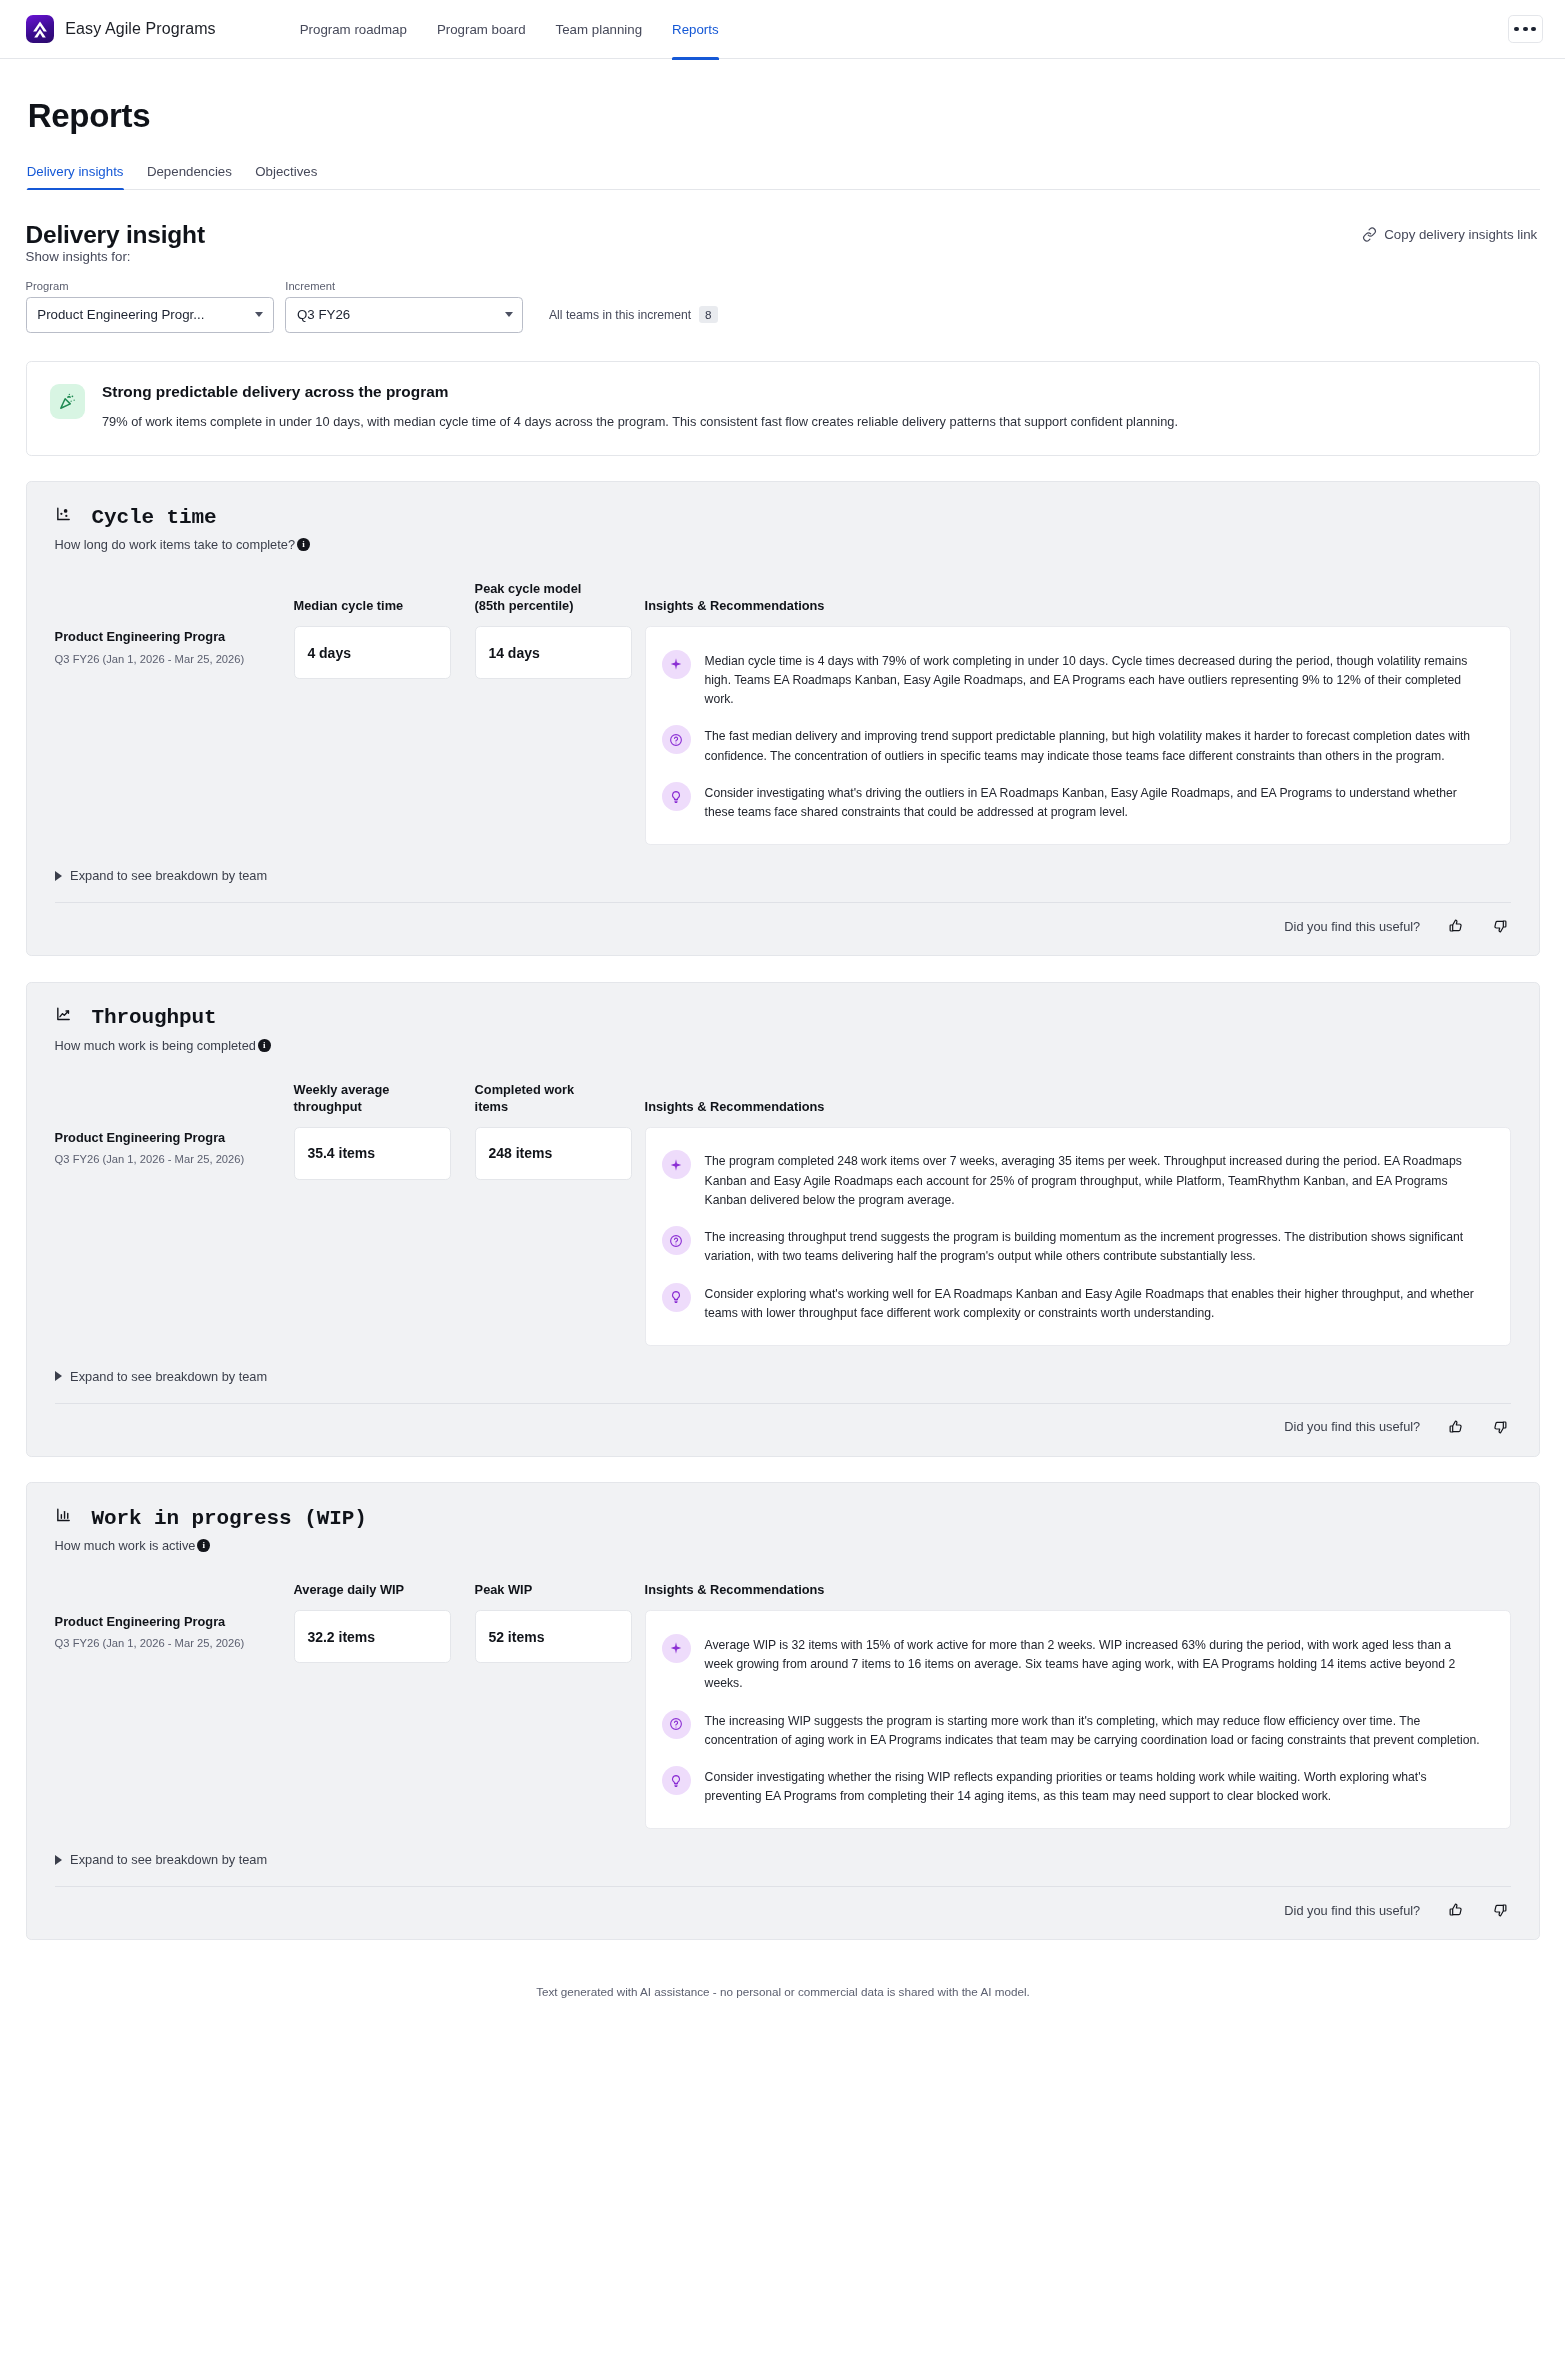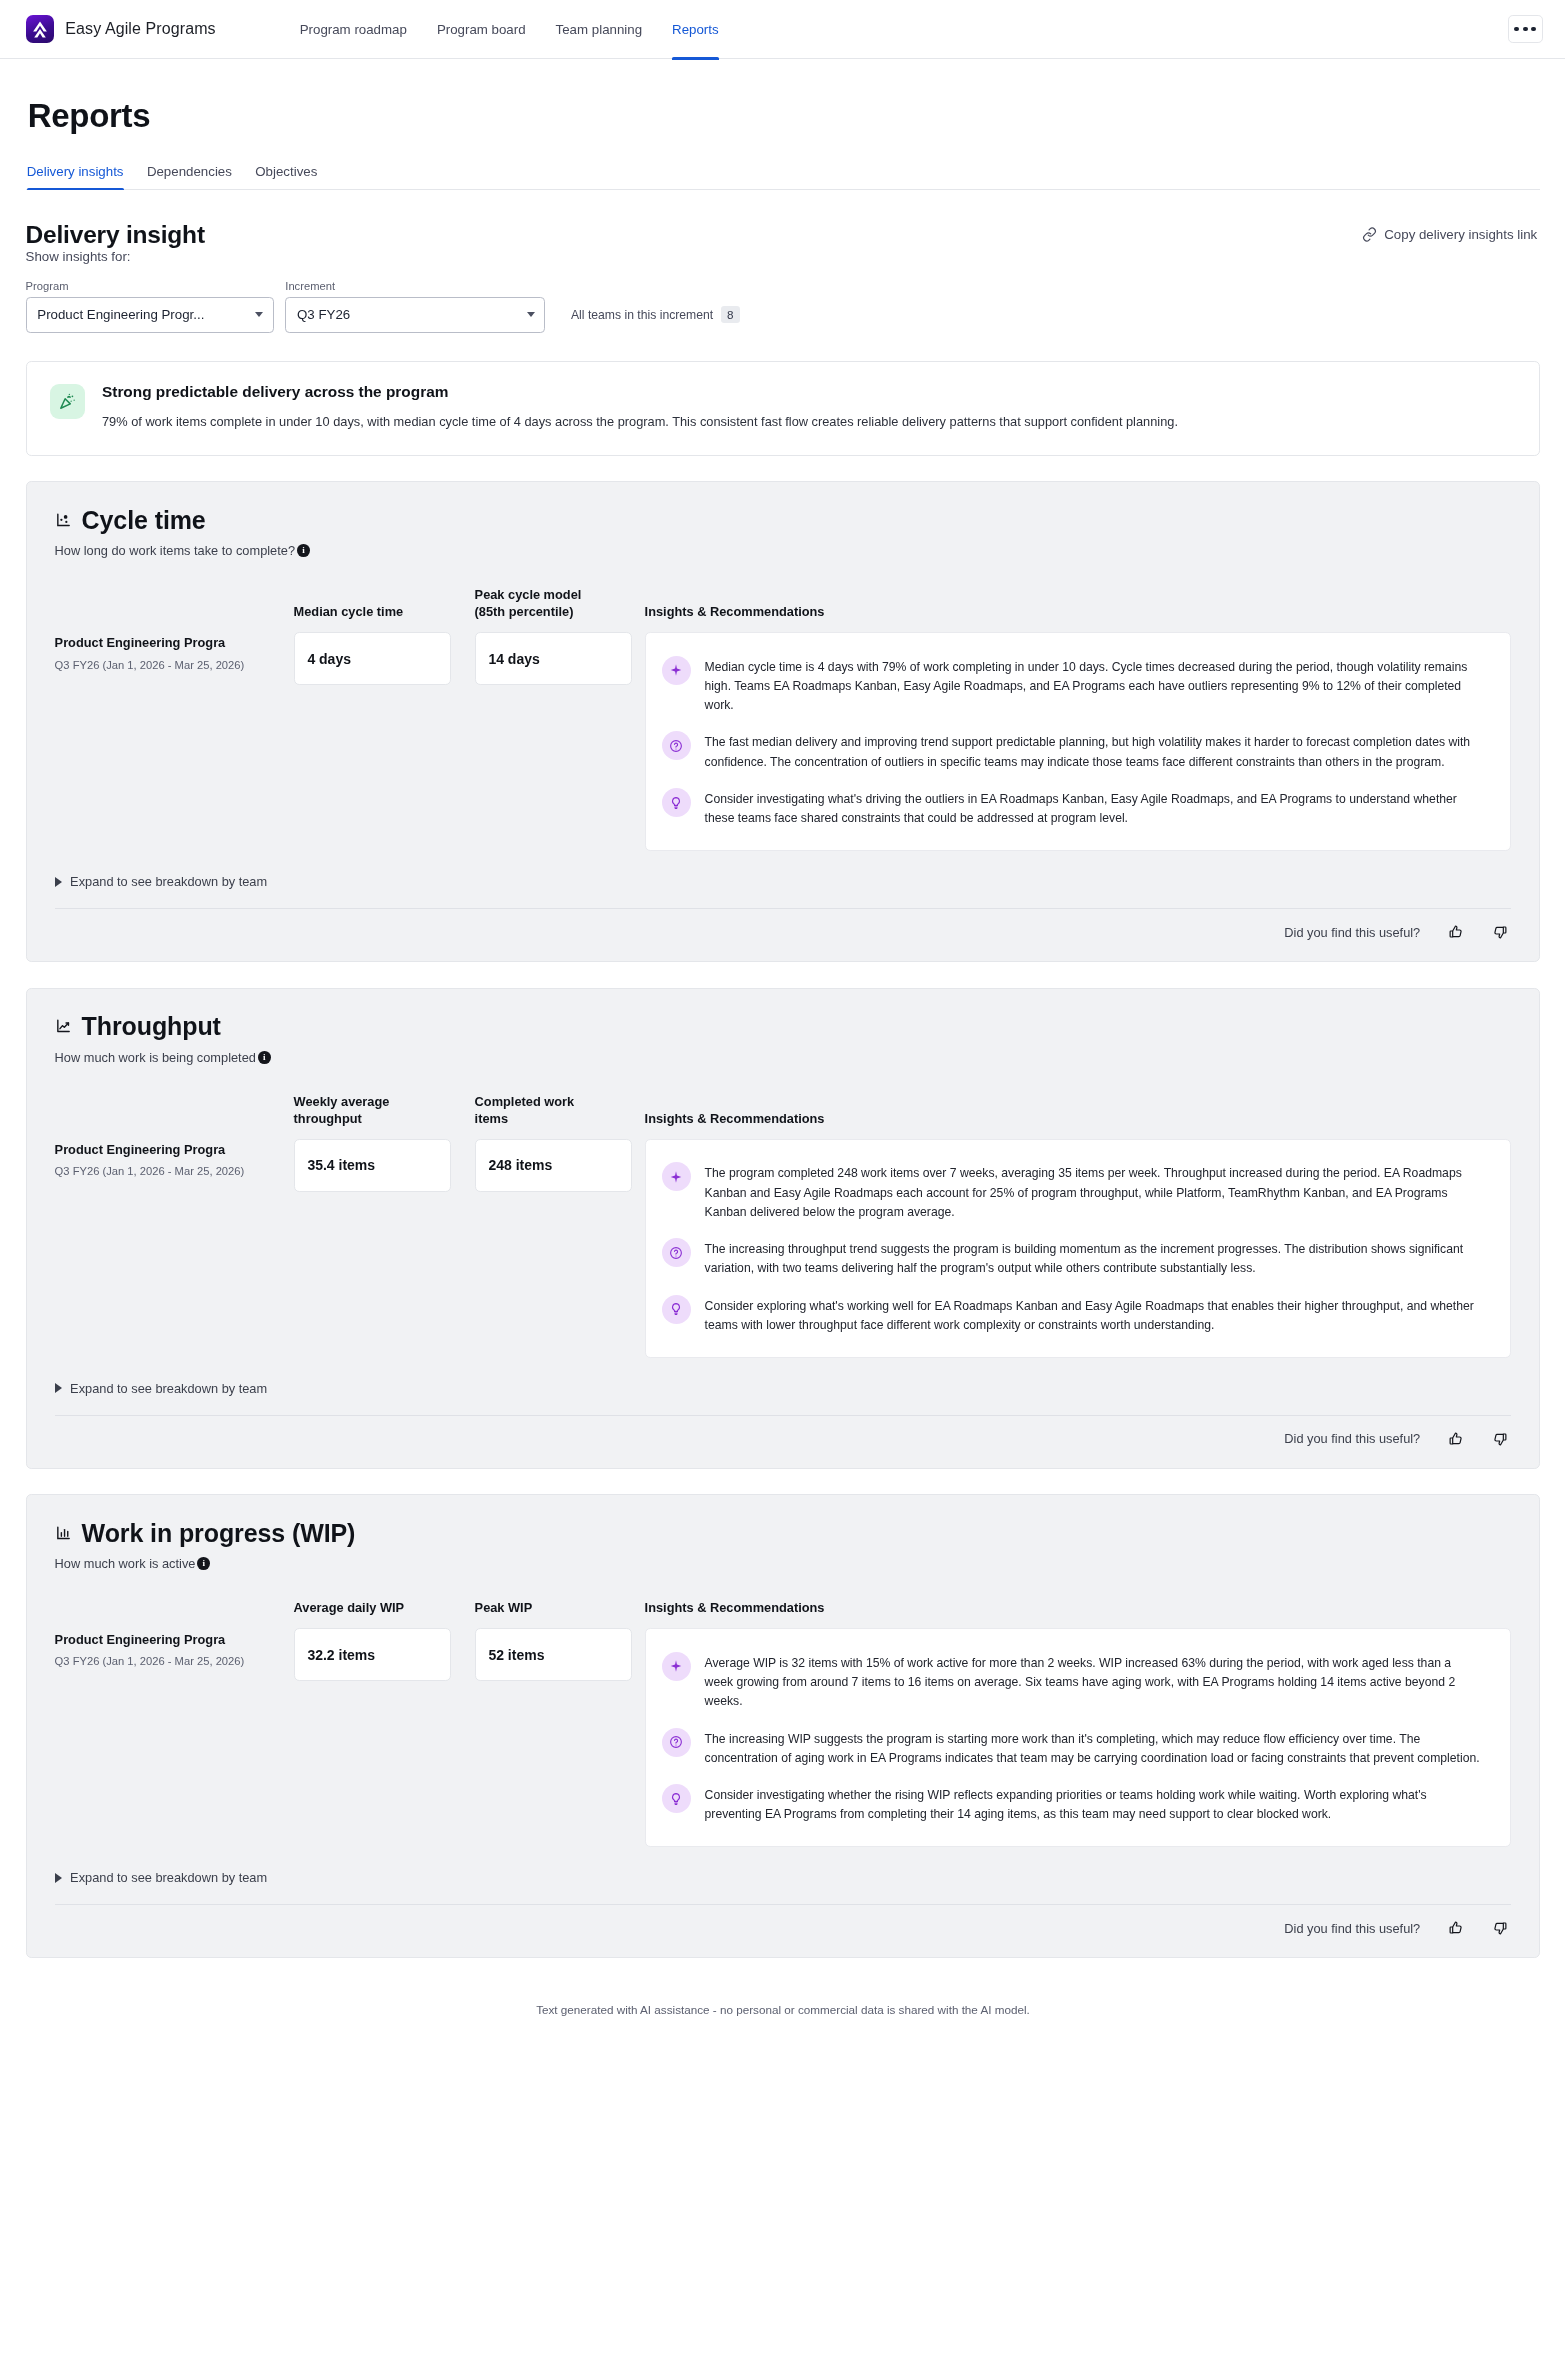--- a/index.html
+++ b/index.html
@@ -96,21 +96,21 @@
 
   .filters { display: flex; align-items: flex-end; gap: 11.7px; margin-top: 16px; }
   .field-label { font-size: 11.2px; color: #5c6070; margin-bottom: 5.3px; font-weight: 400; }
   .select {
     height: 36px; border: 1.1px solid #b9bdc8; border-radius: 4.3px; background:#fff;
     display:flex; align-items:center; justify-content:space-between;
     padding: 0 9.6px 0 10.7px; cursor: pointer; text-align: center;
   }
   .select span { font-size: 13.3px; color: #1c2230; white-space:nowrap; overflow:hidden; text-overflow:ellipsis; }
   .sel-program { width: 248px; }
-  .sel-increment { width: 260px; }
+  .sel-increment { width: 238px; }
   .chev { width: 0; height: 0; margin-left: 7.5px; flex:none;
           border-left: 4.8px solid transparent; border-right: 4.8px solid transparent;
           border-top: 5.9px solid #4b5061; }
   .teams-note {
     display:flex; align-items:center; gap: 7.5px;
     font-size: 12.2px; color: #46495a; height: 36px; padding-left: 14px;
   }
   .teams-badge {
     background:#e9ebef; border-radius:3.2px; padding: 2.1px 6.4px;
     font-size: 11.7px; color: #33384a;
@@ -133,22 +133,22 @@
 
   
   .card {
     margin-top: 25.6px;
     background: #f1f2f4;
     border: 1.6px solid #e4e6ea;
     border-radius: 5.3px;
     padding: 23.4px 28px 21px 28px;
   }
   .card-head-title {
-    display:flex; align-items:center; gap: 10px;
-    font-size: 25px; font-weight: 700; color: #101319; letter-spacing:-0.1px;
+    display:flex; align-items:center; gap: 20px;
+    font-size: 21px; font-weight: 700; color: #101319; letter-spacing:-0.1px;font-family:Liberation Mono, monospace;
   }
   .card-sub {
     display:flex; align-items:center; gap: 2px;
     font-size: 12.8px; color: #3b3f4b; margin-top: 8.5px;
   }
   .info-dot {
     width: 12.8px; height: 12.8px; border-radius: 50%; background:#14161c;
     color:#fff; font-size: 9px; font-weight: 700; line-height: 12.8px;
     text-align:center; font-family:"Liberation Serif", serif; flex:none;
   }

